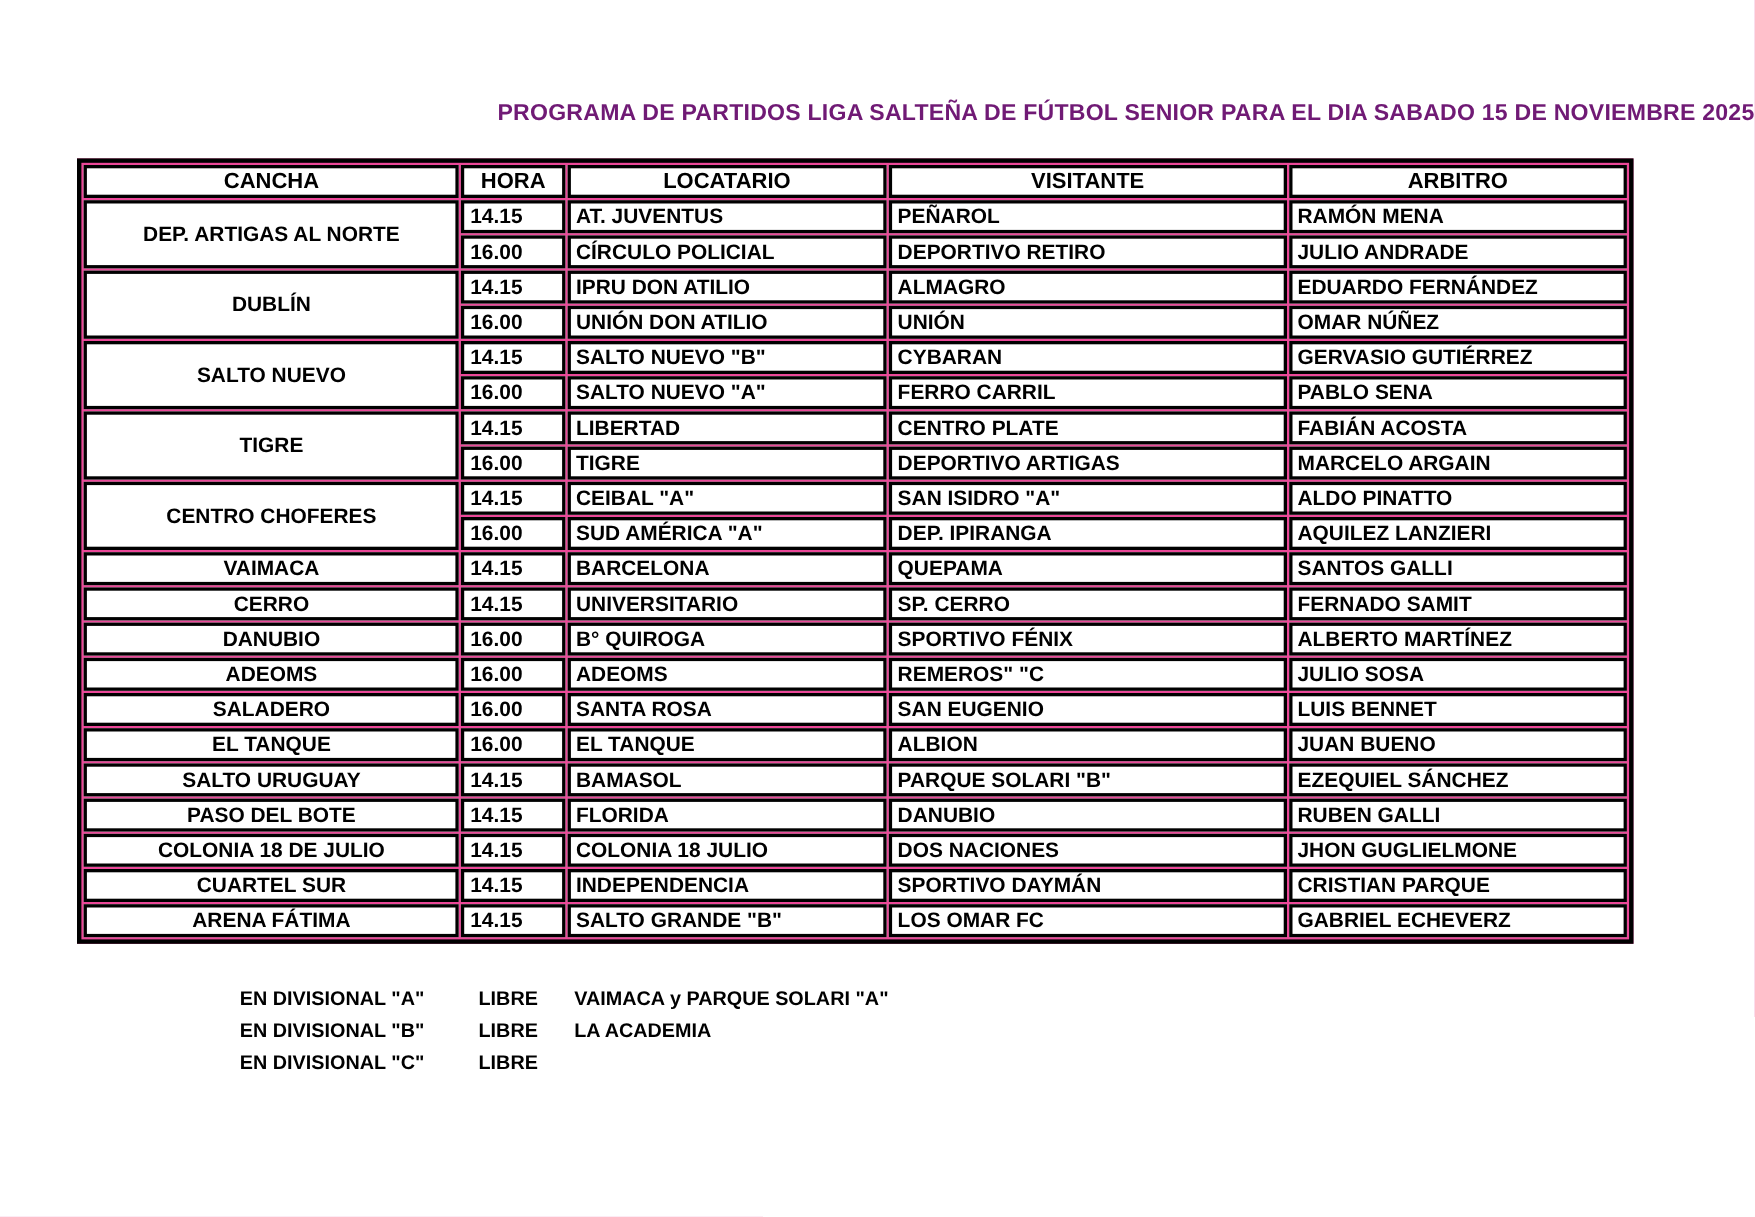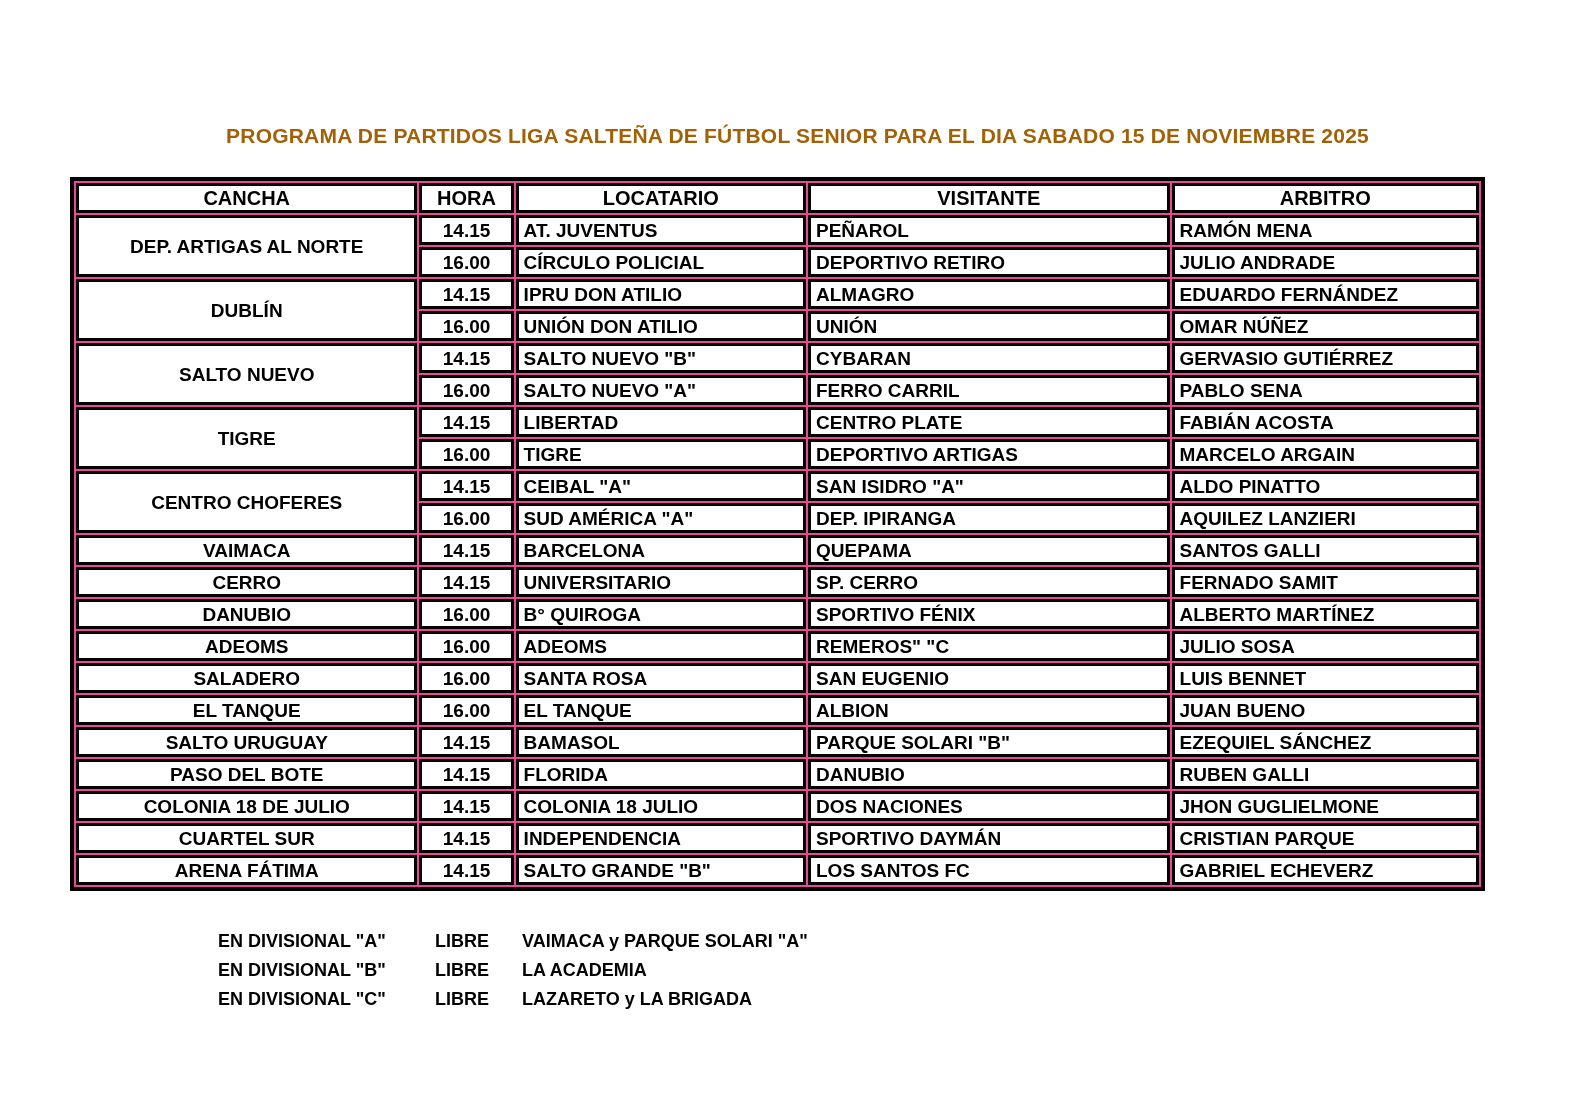--- a/index.html
+++ b/index.html
@@ -12,26 +12,25 @@
     width: 1595px;
     height: 1106px;
     background: #ffffff;
     font-family: "Liberation Sans", sans-serif;
     font-weight: bold;
     color: #000000;
     overflow: hidden;
   }
   .title-block {
     padding-top: 88px;
-    text-align: center;
-    color: #a16207;
+    text-align: right;
+    color: #701a75;
     font-size: 21px;
     line-height: 30px;
     letter-spacing: 0.2px;
-    margin-top: 33px;
   }
   table.schedule {
     margin: 26px 0 0 70px;
     width: 1415px;
     table-layout: fixed;
     border-collapse: separate;
     border-spacing: 2px;
     border: 4px solid #000000;
     background: #ec4899;
   }
@@ -43,21 +42,21 @@
     padding: 0 5px;
     overflow: hidden;
     white-space: nowrap;
     background: #ffffff;
   }
   table.schedule th {
     text-align: center;
     font-size: 20px;
   }
   td.c-cancha { text-align: center; }
-  td.c-hora   { text-align: center; }
+  td.c-hora   { text-align: left; }
   td.c-loc, td.c-vis, td.c-arb { text-align: left; }
   .notes {
     margin: 36px 0 0 218px;
     font-size: 18px;
   }
   .note-row {
     display: flex;
     line-height: 29px;
   }
   .note-divisional { width: 217px; }
@@ -223,37 +222,36 @@
           <td class="c-cancha" rowspan="1">CUARTEL SUR</td>
           <td class="c-hora">14.15</td>
           <td class="c-loc">INDEPENDENCIA</td>
           <td class="c-vis">SPORTIVO DAYMÁN</td>
           <td class="c-arb">CRISTIAN PARQUE</td>
         </tr>
         <tr>
           <td class="c-cancha" rowspan="1">ARENA FÁTIMA</td>
           <td class="c-hora">14.15</td>
           <td class="c-loc">SALTO GRANDE "B"</td>
-          <td class="c-vis">LOS SANTOS FC</td>
+          <td class="c-vis">LOS OMAR FC</td>
           <td class="c-arb">GABRIEL ECHEVERZ</td>
         </tr>
       </tbody>
   </table>
 
   <div class="notes">
       <div class="note-row">
         <span class="note-divisional">EN DIVISIONAL "A"</span>
         <span class="note-libre">LIBRE</span>
         <span class="note-equipos">VAIMACA y PARQUE SOLARI "A"</span>
       </div>
       <div class="note-row">
         <span class="note-divisional">EN DIVISIONAL "B"</span>
         <span class="note-libre">LIBRE</span>
         <span class="note-equipos">LA ACADEMIA</span>
       </div>
       <div class="note-row">
         <span class="note-divisional">EN DIVISIONAL "C"</span>
         <span class="note-libre">LIBRE</span>
-        <span class="note-equipos">LAZARETO y LA BRIGADA</span>
       </div>
     </div>
 
 </div>
 
 </body></html>

